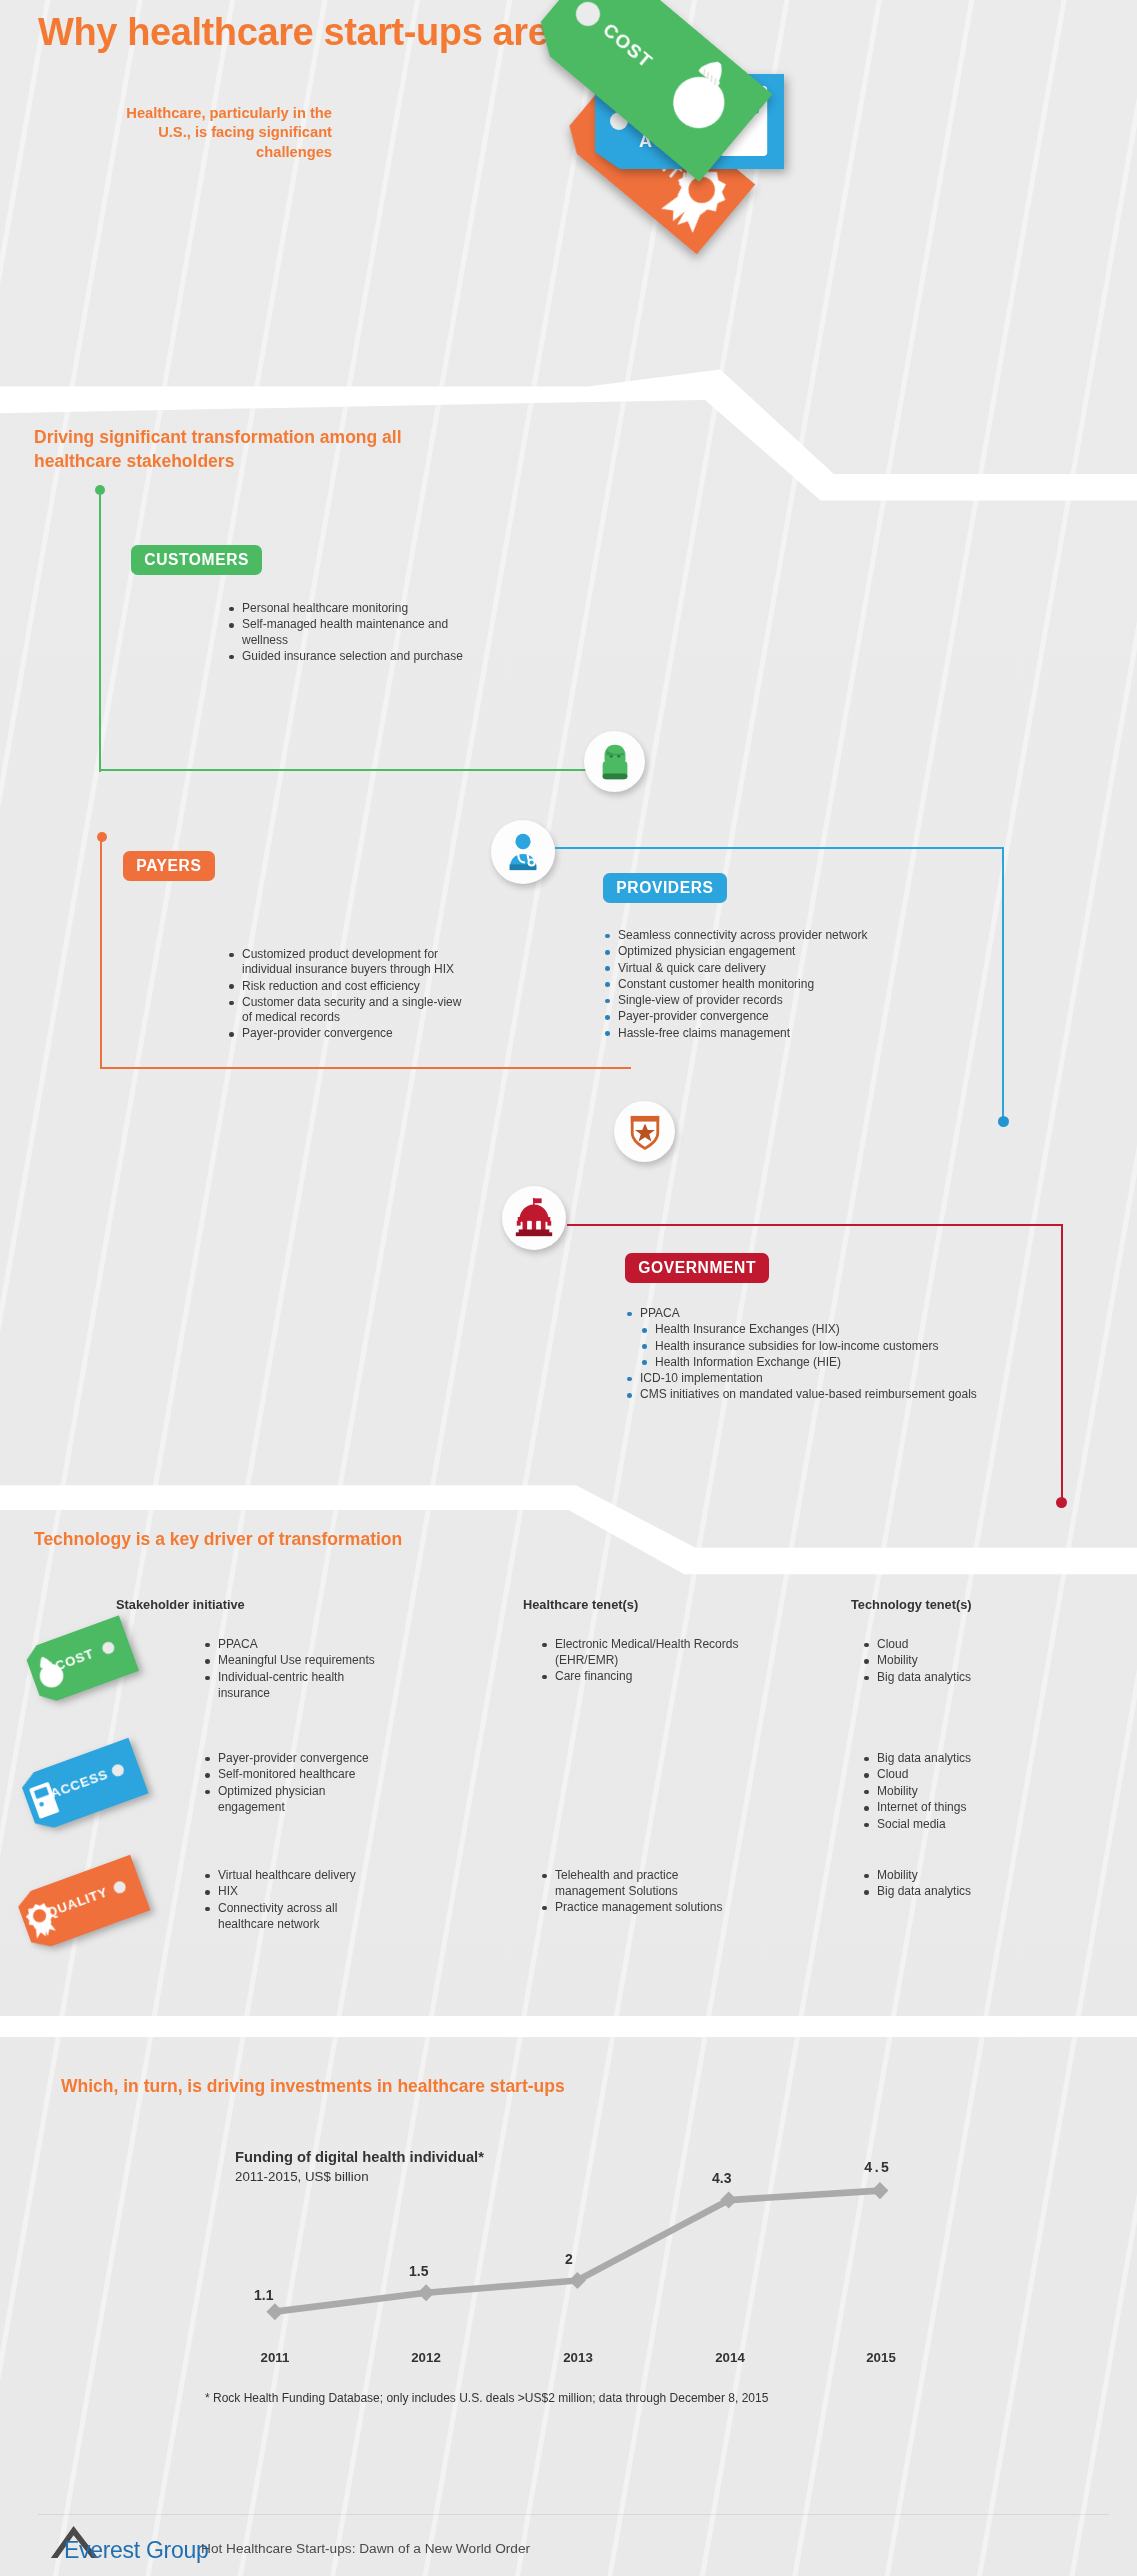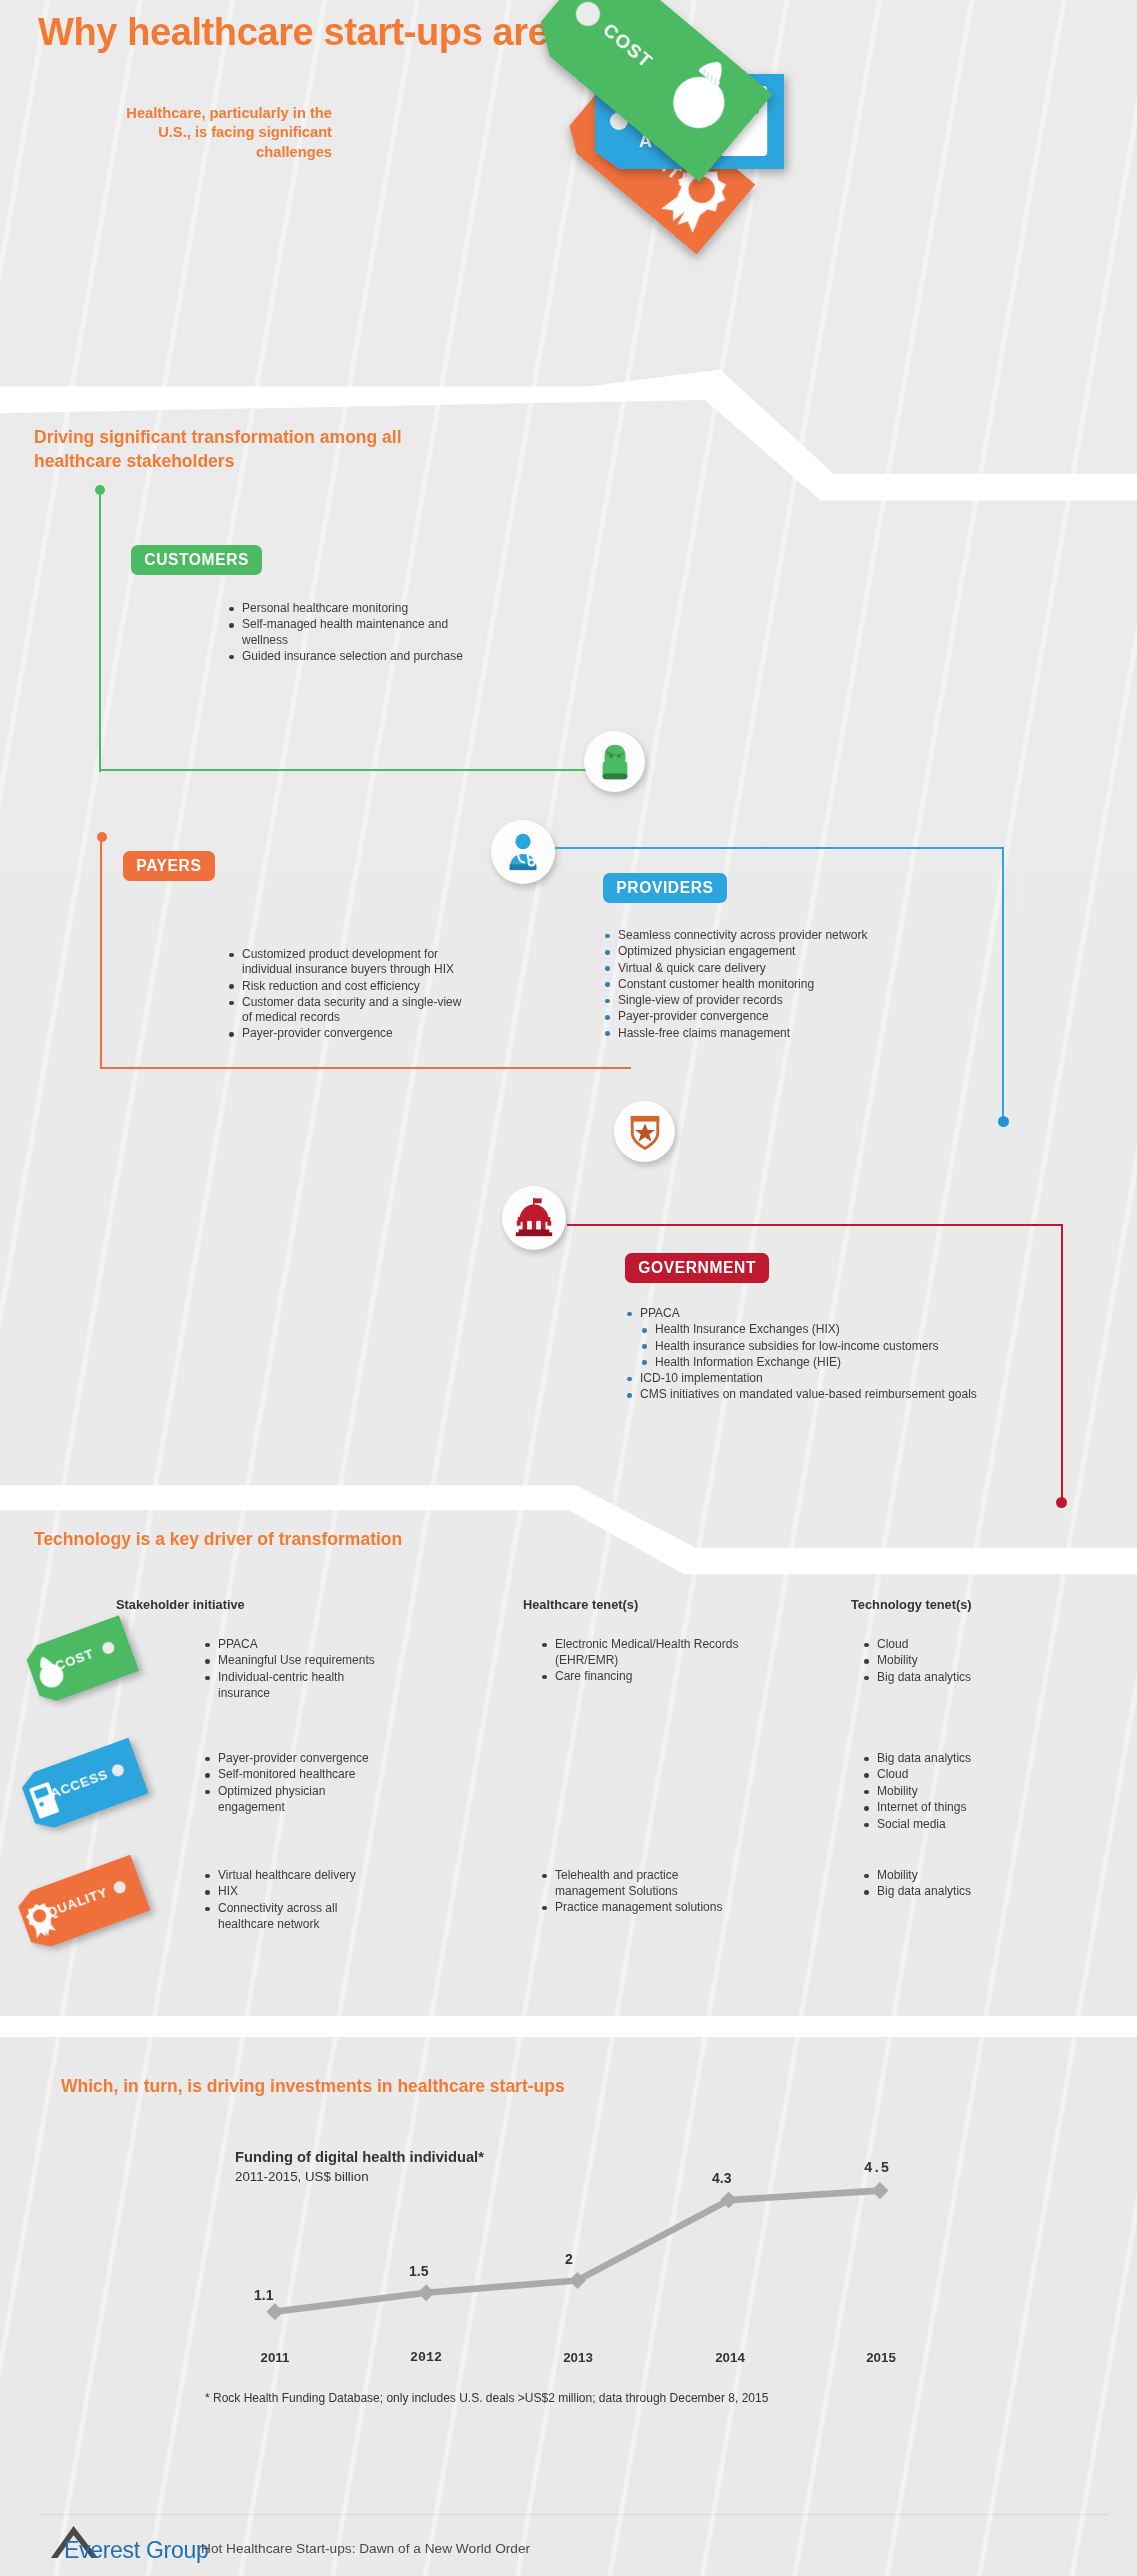--- a/index.html
+++ b/index.html
@@ -511,21 +511,21 @@
     </g>
   </svg>
 
   <div class="cpt-label" style="left:254px; top:2287px;">1.1</div>
   <div class="cpt-label" style="left:409px; top:2263px;">1.5</div>
   <div class="cpt-label" style="left:565px; top:2251px;">2</div>
   <div class="cpt-label" style="left:712px; top:2170px;">4.3</div>
   <div class="cpt-label" style="left:864px; top:2160px;font-family:Liberation Mono, monospace;">4.5</div>
 
   <div class="xtick" style="left:237px; top:2350px;">2011</div>
-  <div class="xtick" style="left:388px; top:2350px;font-family:Liberation Mono, monospace;">2012</div>
+  <div class="xtick" style="left:388px; top:2350px;">2012</div>
   <div class="xtick" style="left:540px; top:2350px;">2013</div>
   <div class="xtick" style="left:692px; top:2350px;">2014</div>
   <div class="xtick" style="left:843px; top:2350px;">2015</div>
 
   <div id="footnote">* Rock Health Funding Database; only includes U.S. deals &gt;US$2 million; data through December 8, 2015</div>
 
   <div id="footer-line"></div>
   <svg class="abs" style="left:49px; top:2522px;" width="51" height="38" viewBox="0 0 54 40">
     <path d="M2 38 L26 4 L52 38 L45 38 L26 14 L9 38 Z" fill="#4a4a4a"></path>
   </svg>

